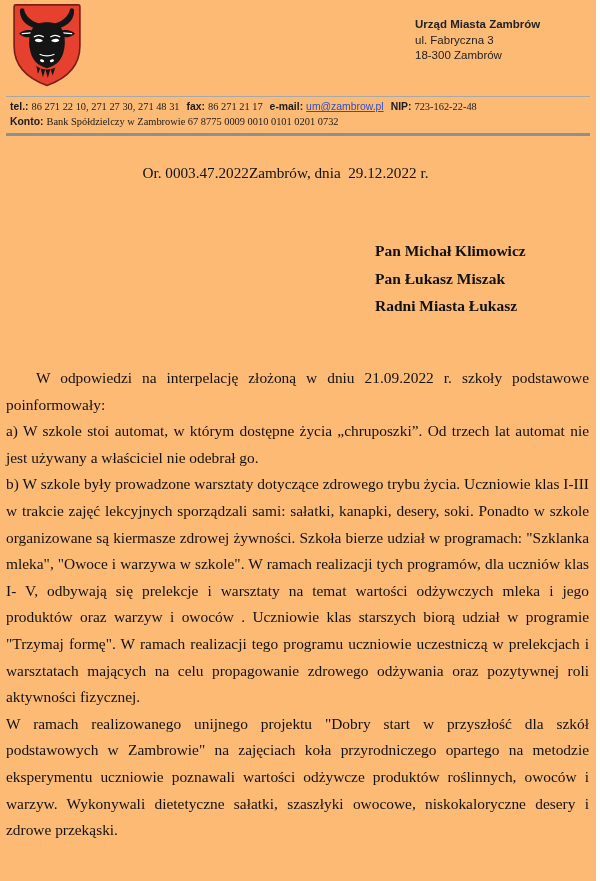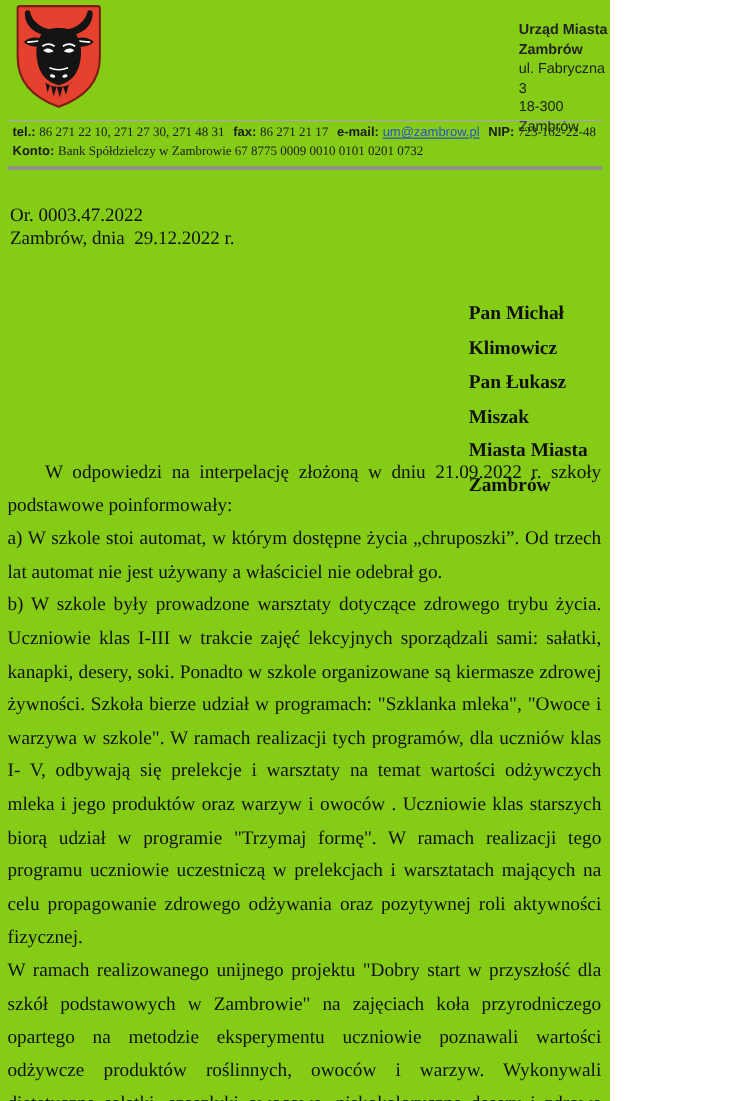--- a/index.html
+++ b/index.html
@@ -1,21 +1,21 @@
 <!DOCTYPE html>
 <html><head>
 <meta charset="utf-8">
 <style>
   * { margin: 0; padding: 0; box-sizing: border-box; }
   html, body { background: #ffffff; }
   .page {
     position: relative;
-    width: 488px;
+    width: 596px;
     height: 881px;
-    background: #84cc16;
+    background: #fdba74;
     overflow: hidden;
     font-family: "Liberation Serif", serif;
     color: #111111;
   }
 
   
   .coat { position: absolute; left: 10px; top: 3px; width: 74px; height: 86px; }
   .coat svg { width: 100%; height: 100%; display: block; }
 
   
@@ -40,21 +40,20 @@
   .contact .gap { margin-left: 7px; }
   .contact a.email {
     color: #2b50c8; text-decoration: underline; margin-left: 3px;
   }
 
   
   .refrow {
     position: absolute; left: 8px; right: 33px; top: 164px;
     display: flex; justify-content: center;
     font-size: 15.2px;
-    flex-direction: column;
   }
   .refrow .date { white-space: pre; }
 
   
   .addressee {
     position: absolute; left: 375px; top: 237px;
     font-weight: bold; font-size: 15.5px; line-height: 27.5px;
   }
 
   
@@ -120,21 +119,21 @@
   </div>
 
   <div class="refrow">
     <span>Or. 0003.47.2022</span>
     <span class="date">Zambrów, dnia  29.12.2022 r.</span>
   </div>
 
   <div class="addressee">
     <div>Pan Michał Klimowicz</div>
     <div>Pan Łukasz Miszak</div>
-    <div>Miasta Miasta Zambrów</div>
+    <div>Radni Miasta Łukasz</div>
   </div>
 
   <div class="letter-body">
     <p class="indent">W odpowiedzi na interpelację złożoną w dniu 21.09.2022 r. szkoły podstawowe poinformowały:</p>
     <p>a) W szkole stoi automat, w którym dostępne życia „chruposzki”. Od trzech lat automat nie jest używany a właściciel nie odebrał go.</p>
     <p>b) W szkole były prowadzone warsztaty dotyczące zdrowego trybu życia. Uczniowie klas I-III w trakcie zajęć lekcyjnych sporządzali sami: sałatki, kanapki, desery, soki.  Ponadto w szkole organizowane są kiermasze zdrowej żywności.  Szkoła bierze udział w programach: "Szklanka mleka", "Owoce i warzywa w szkole". W ramach realizacji tych programów, dla uczniów klas I- V, odbywają się prelekcje i warsztaty na temat wartości odżywczych mleka i jego produktów oraz warzyw i owoców . Uczniowie klas starszych biorą udział w programie "Trzymaj formę". W ramach realizacji tego programu uczniowie uczestniczą w prelekcjach i warsztatach mających na celu propagowanie zdrowego odżywania oraz pozytywnej roli aktywności fizycznej.</p>
     <p>W ramach realizowanego unijnego projektu "Dobry start w przyszłość dla szkół podstawowych w Zambrowie" na zajęciach koła przyrodniczego opartego na metodzie eksperymentu uczniowie poznawali wartości odżywcze produktów roślinnych, owoców i warzyw. Wykonywali dietetyczne sałatki, szaszłyki owocowe, niskokaloryczne desery i zdrowe przekąski.</p>
   </div>
 
 </div>

